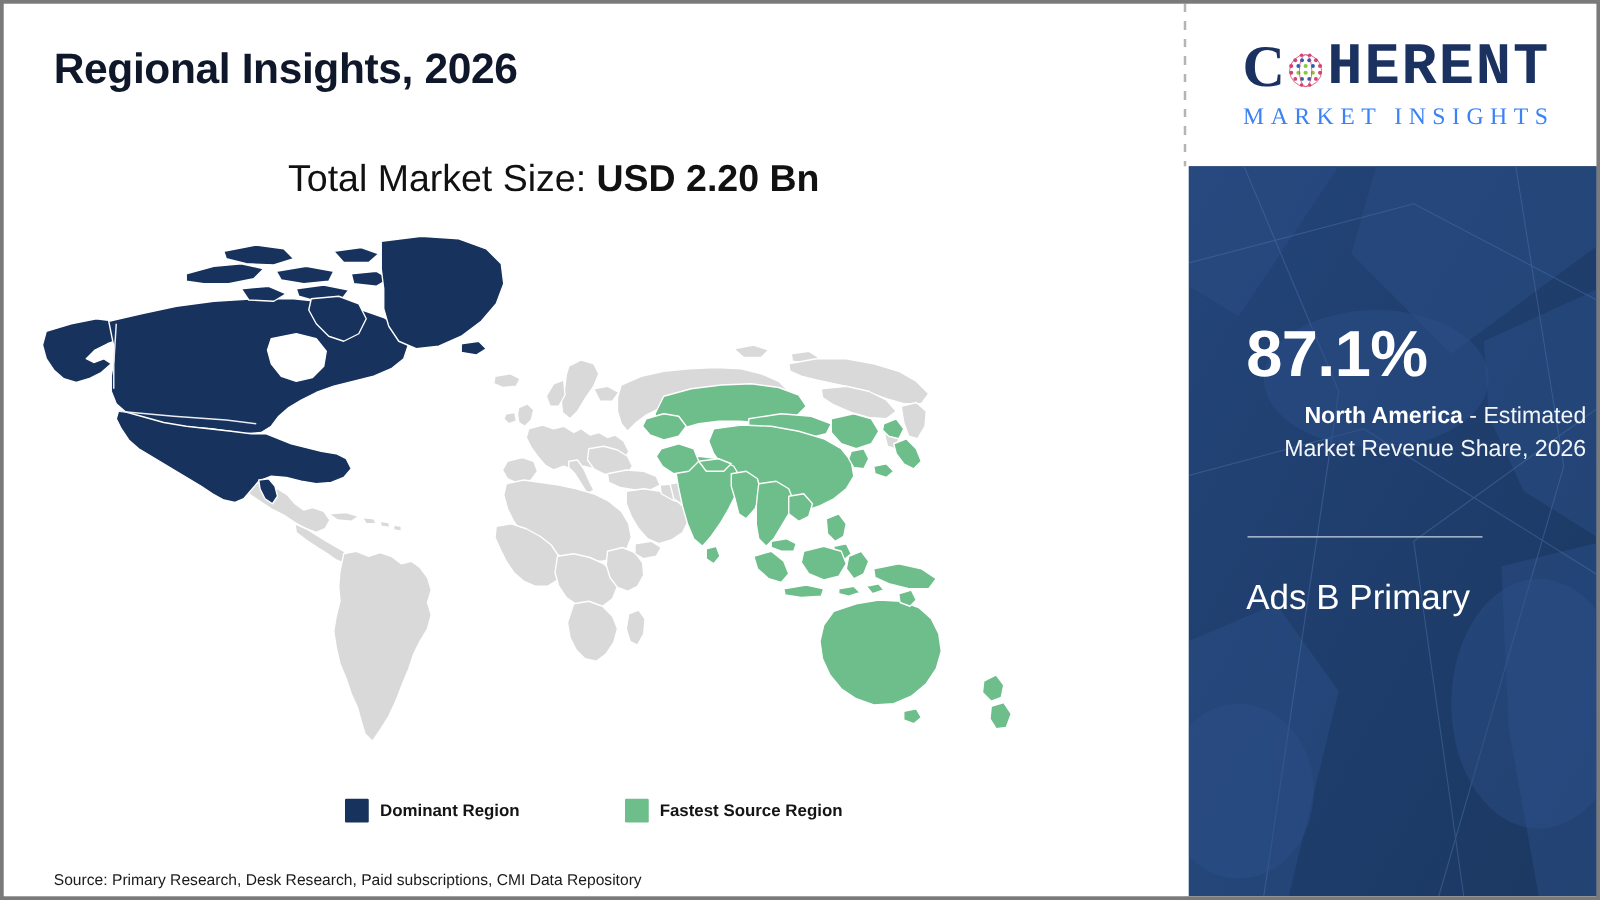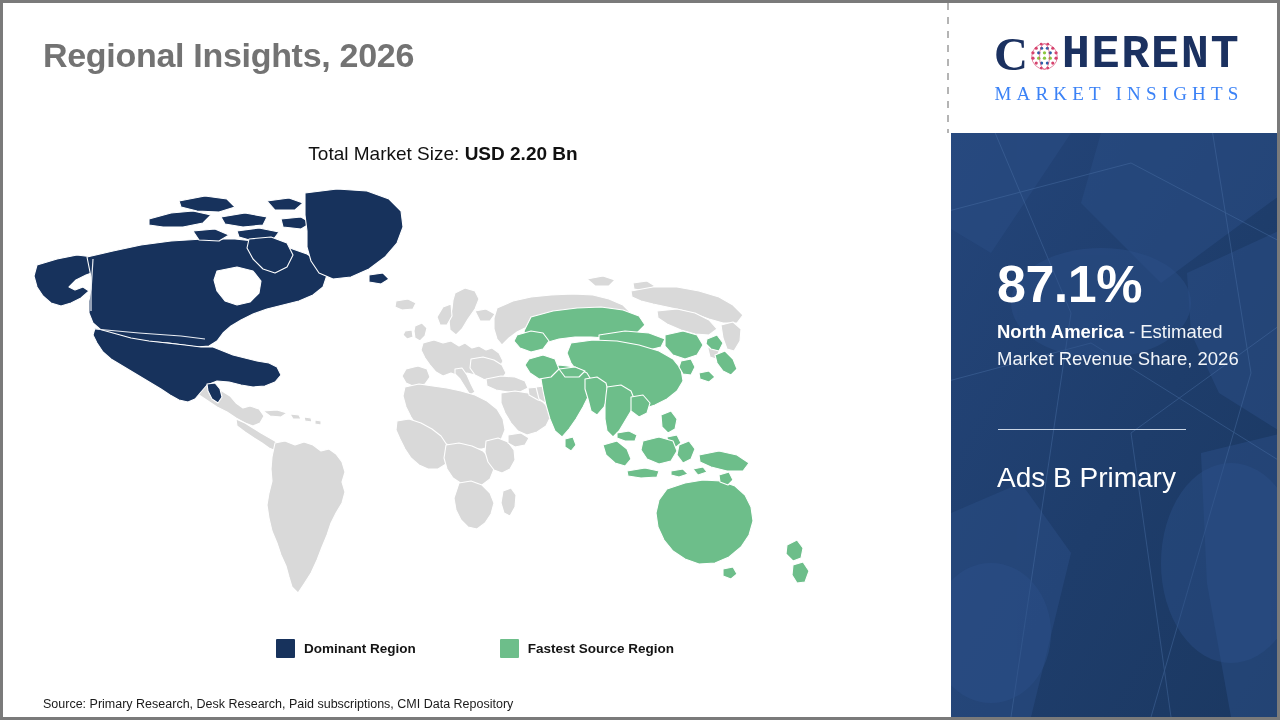--- a/index.html
+++ b/index.html
@@ -18,28 +18,28 @@
     overflow:hidden;
   }
 
   
   .left-pane{
     position:absolute;left:0;top:0;width:944px;height:714px;
     background:#fff;
   }
   .title{
     position:absolute;left:40px;top:33px;
-    font-size:34px;font-weight:bold;color:#737373;
+    font-size:34px;font-weight:bold;color:#0f172a;
     letter-spacing:-0.3px;
     white-space:nowrap;
   }
   .subtitle{
     position:absolute;left:0;top:124px;width:880px;
     text-align:center;
-    font-size:19px;color:#111111;white-space:nowrap;margin-top:16px;
+    font-size:30px;color:#111111;white-space:nowrap;
   }
   .subtitle .lead{font-weight:400;}
   .subtitle .val{font-weight:bold;}
 
   
   .map-wrap{
     position:absolute;left:28px;top:180px;width:810px;height:435px;
   }
   .map-wrap svg{display:block;width:100%;height:100%;}
 
@@ -109,21 +109,21 @@
     position:absolute;inset:0;width:100%;height:100%;
     opacity:1;
   }
   .pct{
     position:absolute;left:46px;top:125px;
     font-size:52px;font-weight:bold;color:#ffffff;
     line-height:1;letter-spacing:-0.5px;
   }
   .stat-desc{
     position:absolute;left:46px;top:186px;width:272px;
-    font-size:18.5px;color:#f2f5f9;line-height:1.45;
+    font-size:18.5px;color:#f2f5f9;line-height:1.45;text-align:right;
   }
   .stat-desc b{font-weight:bold;color:#ffffff;}
   .rule{
     position:absolute;left:47px;top:296px;width:188px;height:1px;
     background:#c8d4e4;
   }
   .market-name{
     position:absolute;left:46px;top:328px;width:280px;
     font-size:28px;color:#ffffff;font-weight:400;line-height:1.2;
   }

